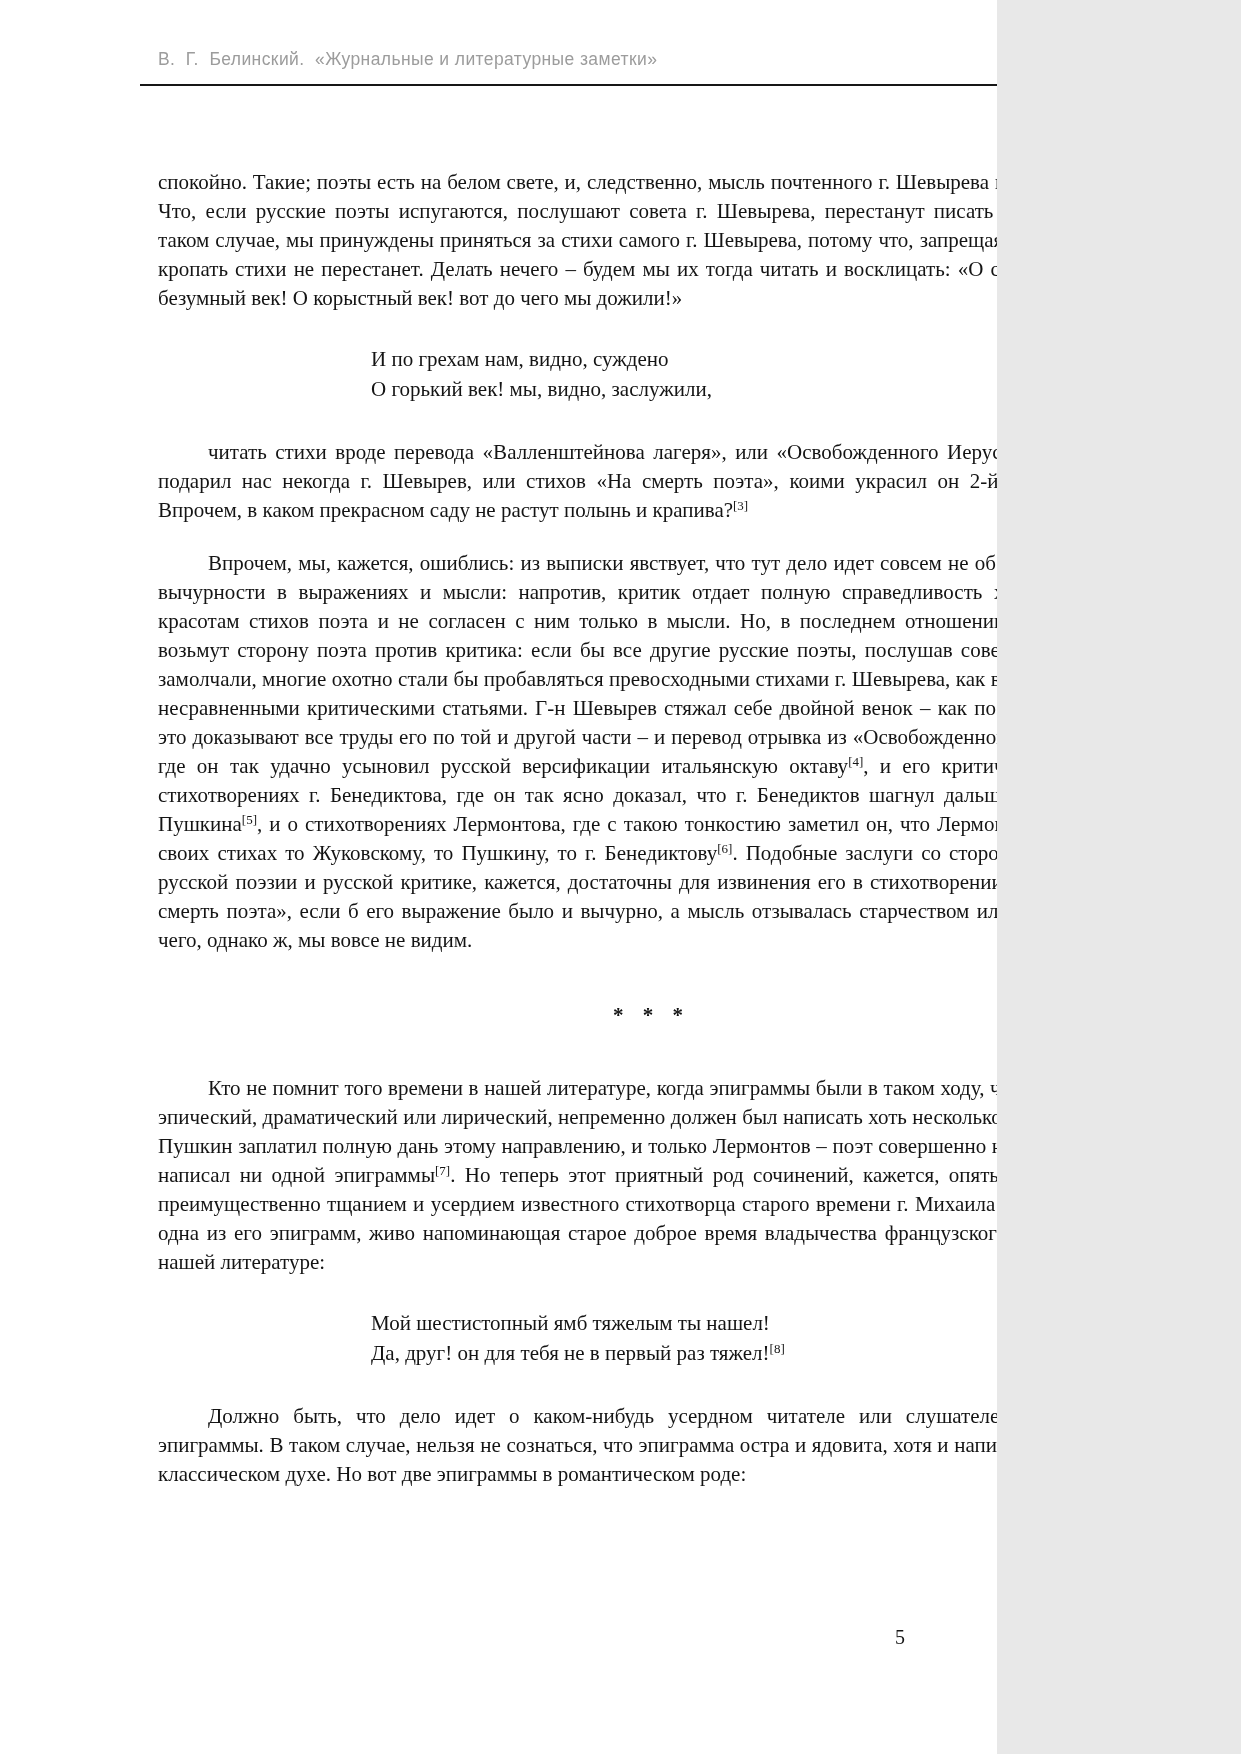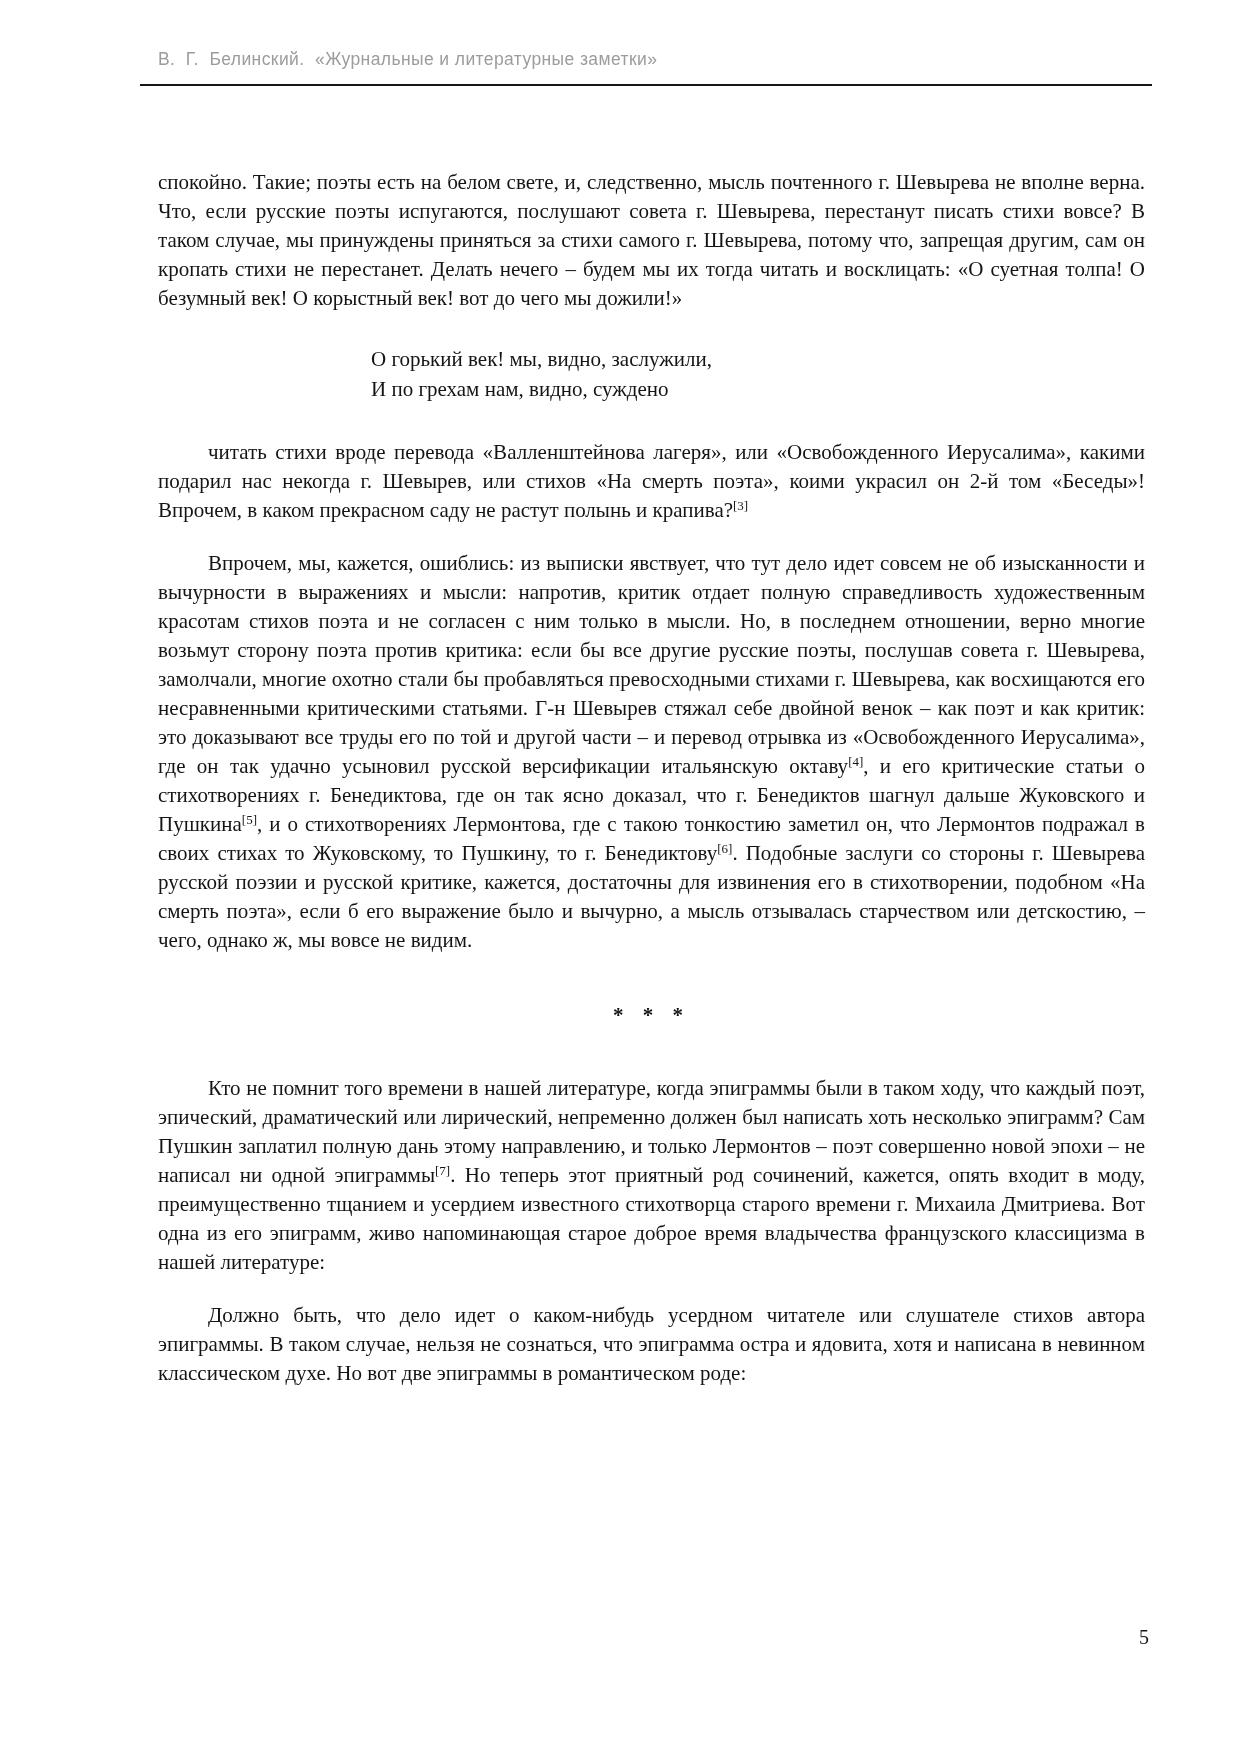--- a/index.html
+++ b/index.html
@@ -1,19 +1,19 @@
 <!DOCTYPE html>
 <html><head>
 <meta charset="utf-8">
 <style>
   html, body { margin: 0; padding: 0; }
   body { background: #e8e8e8; }
   .page {
     position: relative;
-    width: 1241px;
+    width: 997px;
     height: 1754px;
     background: #ffffff;
     overflow: hidden;
     font-family: "Liberation Serif", "DejaVu Serif", serif;
     color: #141414;
   }
   .content {
     position: absolute;
     left: 140px;
     top: 48px;
@@ -69,24 +69,28 @@
 </style>
 </head>
 <body>
 
 <div class="page">
   <div class="content">
     <div class="running-header">В.&nbsp; Г.&nbsp; Белинский.&nbsp; «Журнальные и литературные заметки»</div>
     <div class="doc-body">
         <p class="para no-indent">спокойно. Такие; поэты есть на белом свете, и, следственно, мысль почтенного г. Шевырева не вполне верна. Что, если русские поэты испугаются, послушают совета г. Шевырева, перестанут писать стихи вовсе? В таком случае, мы принуждены приняться за стихи самого г. Шевырева, потому что, запрещая другим, сам он кропать стихи не перестанет. Делать нечего – будем мы их тогда читать и восклицать: «О суетная толпа! О безумный век! О корыстный век! вот до чего мы дожили!»</p>
         <div class="verse">
+          <div class="verse-line">И по грехам нам, видно, суждено</div>
           <div class="verse-line">О горький век! мы, видно, заслужили,</div>
-          <div class="verse-line">И по грехам нам, видно, суждено</div>
         </div>
         <p class="para indent">читать стихи вроде перевода «Валленштейнова лагеря», или «Освобожденного Иерусалима», какими подарил нас некогда г. Шевырев, или стихов «На смерть поэта», коими украсил он 2-й том «Беседы»! Впрочем, в каком прекрасном саду не растут полынь и крапива?<sup class="fnref">[3]</sup></p>
         <p class="para indent">Впрочем, мы, кажется, ошиблись: из выписки явствует, что тут дело идет совсем не об изысканности и вычурности в выражениях и мысли: напротив, критик отдает полную справедливость художественным красотам стихов поэта и не согласен с ним только в мысли. Но, в последнем отношении, верно многие возьмут сторону поэта против критика: если бы все другие русские поэты, послушав совета г. Шевырева, замолчали, многие охотно стали бы пробавляться превосходными стихами г. Шевырева, как восхищаются его несравненными критическими статьями. Г-н Шевырев стяжал себе двойной венок – как поэт и как критик: это доказывают все труды его по той и другой части – и перевод отрывка из «Освобожденного Иерусалима», где он так удачно усыновил русской версификации итальянскую октаву<sup class="fnref">[4]</sup>, и его критические статьи о стихотворениях г. Бенедиктова, где он так ясно доказал, что г. Бенедиктов шагнул дальше Жуковского и Пушкина<sup class="fnref">[5]</sup>, и о стихотворениях Лермонтова, где с такою тонкостию заметил он, что Лермонтов подражал в своих стихах то Жуковскому, то Пушкину, то г. Бенедиктову<sup class="fnref">[6]</sup>. Подобные заслуги со стороны г. Шевырева русской поэзии и русской критике, кажется, достаточны для извинения его в стихотворении, подобном «На смерть поэта», если б его выражение было и вычурно, а мысль отзывалась старчеством или детскостию, – чего, однако ж, мы вовсе не видим.</p>
         <div class="separator">* * *</div>
         <p class="para indent">Кто не помнит того времени в нашей литературе, когда эпиграммы были в таком ходу, что каждый поэт, эпический, драматический или лирический, непременно должен был написать хоть несколько эпиграмм? Сам Пушкин заплатил полную дань этому направлению, и только Лермонтов – поэт совершенно новой эпохи – не написал ни одной эпиграммы<sup class="fnref">[7]</sup>. Но теперь этот приятный род сочинений, кажется, опять входит в моду, преимущественно тщанием и усердием известного стихотворца старого времени г. Михаила Дмитриева. Вот одна из его эпиграмм, живо напоминающая старое доброе время владычества французского классицизма в нашей литературе:</p>
+        <div class="verse">
+          <div class="verse-line">Мой шестистопный ямб тяжелым ты нашел!</div>
+          <div class="verse-line">Да, друг! он для тебя не в первый раз тяжел!<sup class="fnref">[8]</sup></div>
+        </div>
         <p class="para indent">Должно быть, что дело идет о каком-нибудь усердном читателе или слушателе стихов автора эпиграммы. В таком случае, нельзя не сознаться, что эпиграмма остра и ядовита, хотя и написана в невинном классическом духе. Но вот две эпиграммы в романтическом роде:</p>
       </div>
   </div>
   <div class="page-number">5</div>
 </div>
 
 </body></html>

